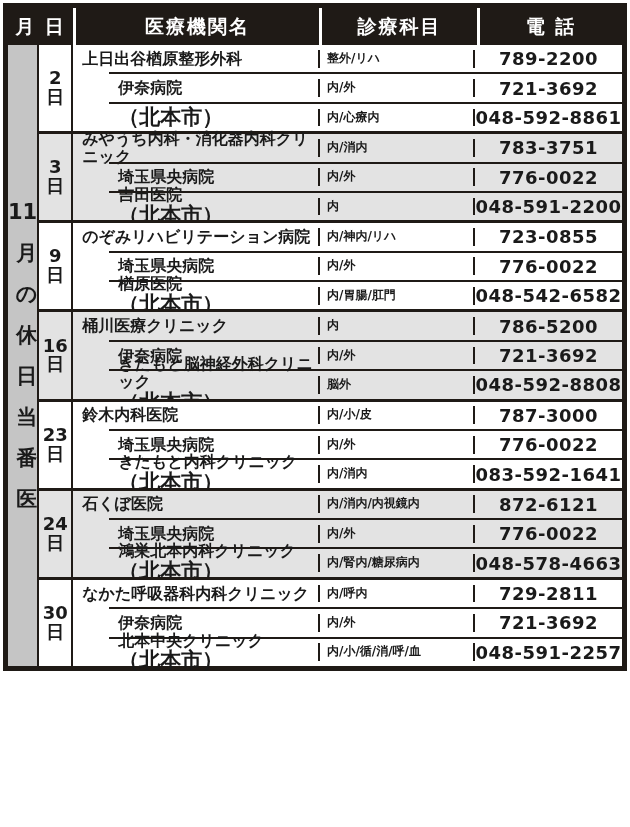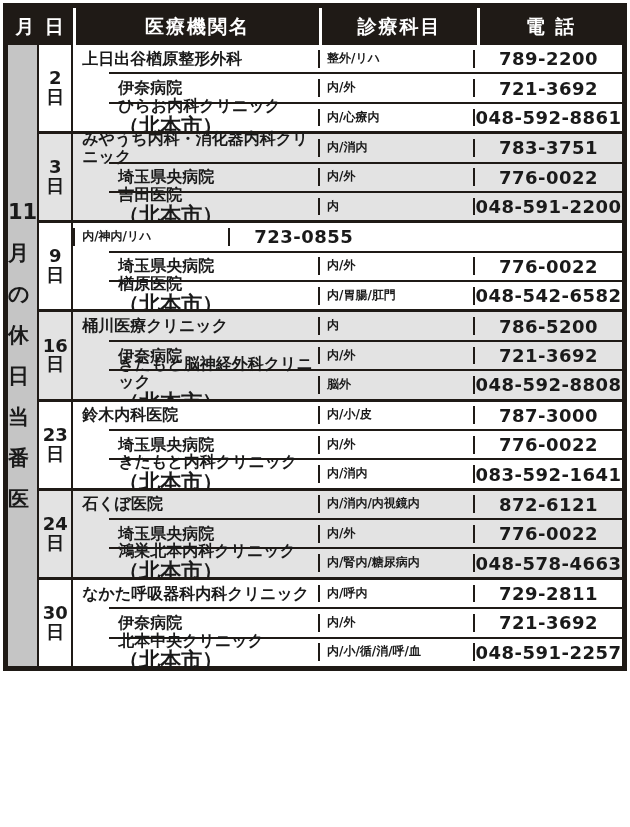--- a/index.html
+++ b/index.html
@@ -44,21 +44,21 @@
   .h-name{flex:0 0 243px;}
   .h-dept{flex:0 0 155px;}
   .h-phone{flex:1;}
   
   .tbody{flex:1;display:flex;min-height:0;}
   .month-col{
     flex:0 0 31px;
     background:var(--month-gray);
     border-right:2px solid var(--dark);
     display:flex;flex-direction:column;
-    align-items:flex-start;justify-content:center;
+    align-items:flex-end;justify-content:center;
     gap:20px;
     font-weight:bold;font-size:21px;
   }
   .month-col .vch{line-height:1;}
   .groups{flex:1;display:flex;flex-direction:column;min-width:0;}
   .group{
     flex:1;display:flex;min-height:0;
     background:#fff;
   }
   .group.shaded{background:var(--shade-gray);}
@@ -138,21 +138,20 @@
             </div>
             <div class="row">
               <div class="cell cell-name">
                   <div>伊奈病院</div>
                 </div>
               <div class="cell cell-dept">内/外</div>
               <div class="cell cell-phone">721-3692</div>
             </div>
             <div class="row">
               <div class="cell cell-name">
-                  <div>ひらお内科クリニック</div>
                   <div class="branch">（北本市）</div>
                 </div>
               <div class="cell cell-dept">内/心療内</div>
               <div class="cell cell-phone">048-592-8861</div>
             </div>
           </div>
         </div>
 
         <div class="group shaded">
           <div class="day-cell">
@@ -185,20 +184,23 @@
           </div>
         </div>
 
         <div class="group">
           <div class="day-cell">
             <span>9</span>
             <span>日</span>
           </div>
           <div class="rows">
             <div class="row">
+              <div class="cell cell-name">
+                  <div>のぞみリハビリテーション病院</div>
+                </div>
               <div class="cell cell-dept">内/神内/リハ</div>
               <div class="cell cell-phone">723-0855</div>
             </div>
             <div class="row">
               <div class="cell cell-name">
                   <div>埼玉県央病院</div>
                 </div>
               <div class="cell cell-dept">内/外</div>
               <div class="cell cell-phone">776-0022</div>
             </div>

